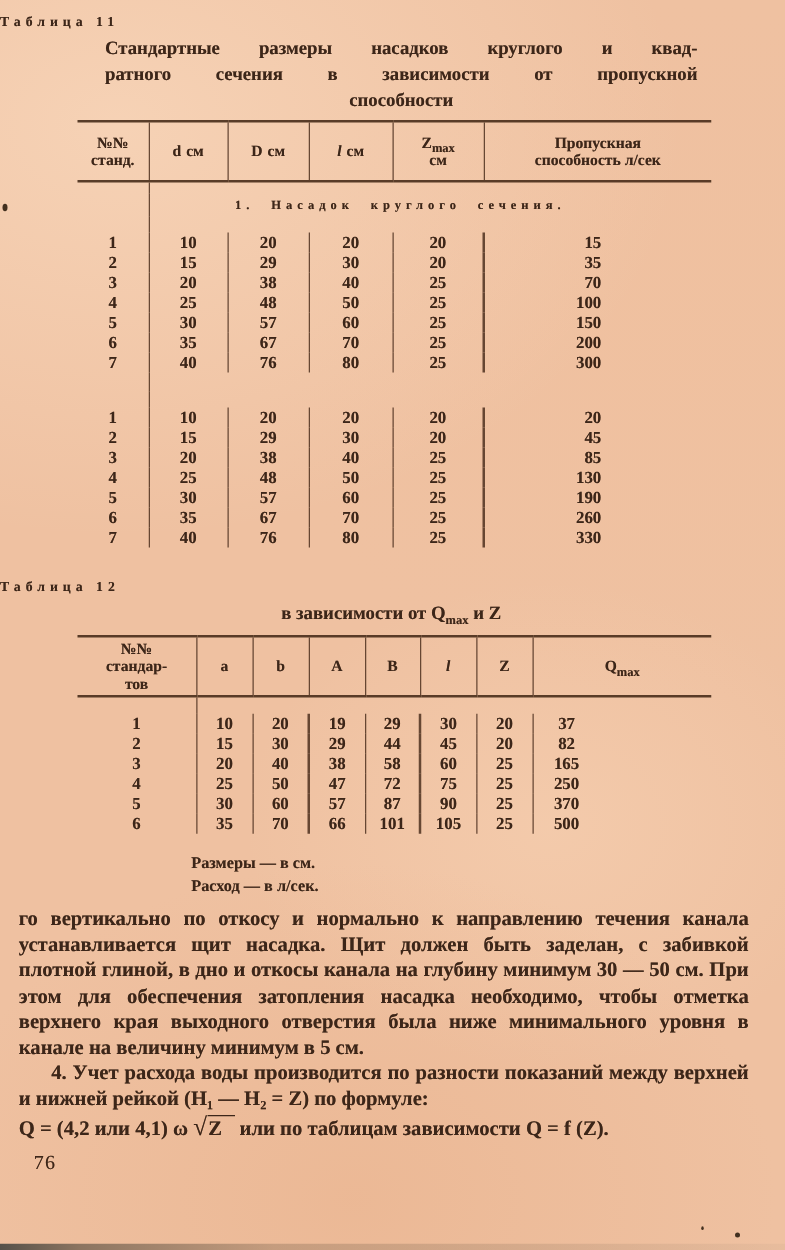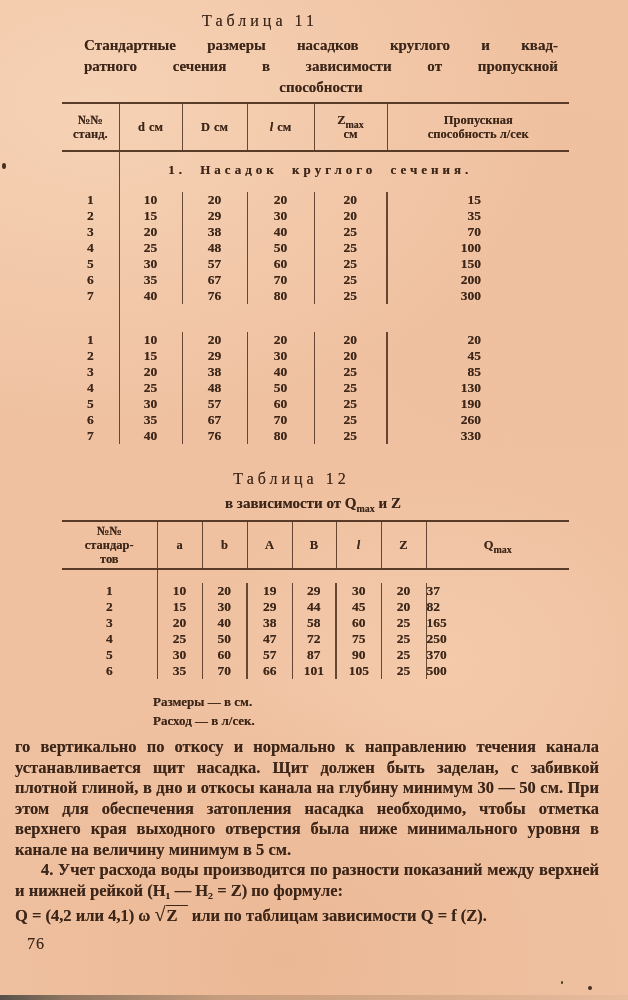--- a/index.html
+++ b/index.html
@@ -8,21 +8,21 @@
     font-family:"Liberation Serif","DejaVu Serif",serif;
     color:#3c2619;
     background:
       radial-gradient(120% 55% at 15% 10%, rgba(252,224,198,.55), rgba(252,224,198,0) 60%),
       radial-gradient(80% 40% at 88% 28%, rgba(240,192,158,.45), rgba(240,192,158,0) 70%),
       radial-gradient(90% 45% at 45% 96%, rgba(232,176,138,.5), rgba(232,176,138,0) 60%),
       radial-gradient(60% 30% at 70% 66%, rgba(250,216,186,.4), rgba(250,216,186,0) 65%),
       #efc1a1;
     text-shadow:0 0 .5px rgba(60,32,16,.55);
   }
-  .t-label{ text-align:center; font-size:16px; font-weight:400; letter-spacing:4px; }
+  .t-label{ text-align:left; font-size:11px; font-weight:700; letter-spacing:4px; }
   .t-label-11{ padding-right:108px; margin-top:12px; }
   .t-label-12{ padding-right:45px; margin-top:26px; }
   .t-caption{ width:474px; margin:5px 0 0 84px; font-size:15px; font-weight:700; line-height:21px; }
   .t-caption-12{ width:510px; margin-left:58px; }
   .cap-just{ text-align:justify; text-align-last:justify; }
   .cap-center{ text-align:center; }
   sub{ font-size:10px; line-height:0; }
   
   table.tbl{ border-collapse:collapse; table-layout:fixed; width:507px; margin-left:62px; }
   .tbl11{ margin-top:4px; }
@@ -31,28 +31,28 @@
            font-size:13.5px; font-weight:700; line-height:16px; }
   .tbl tr > td + td{ border-left:1.4px solid rgba(78,48,30,.85); }
   tr.hdr > td{ border-top:2px solid rgba(72,44,26,.9); border-bottom:2px solid rgba(72,44,26,.9);
                height:46px; font-size:12.5px; line-height:14px; }
   .hl{ display:block; }
   .unit{ margin-left:4px; }
   .it{ font-style:italic; }
   .hq{ display:inline-block; width:108px; }
   tr.sp1 td{ height:9px; border-top:0; }
   tr.sec td{ height:18px; }
-  .sec-t{ display:inline-block; font-size:13px; font-weight:700; letter-spacing:4px; word-spacing:7px; padding-right:48px; }
+  .sec-t{ display:inline-block; font-size:10px; font-weight:700; letter-spacing:4px; word-spacing:7px; padding-right:48px; }
   tr.sp2 td{ height:13px; }
   tr.sp3 td{ height:15px; }
   tr.r td{ height:16px; }
   .tbl11 tr.r > td:nth-child(6){ border-left-width:2.4px; text-align:right; padding-right:88px; }
   .tbl12 tr.r > td:nth-child(4),
   .tbl12 tr.r > td:nth-child(6){ border-left-width:2.2px; }
-  .tbl12 tr.r > td:nth-child(8){ text-align:left; padding-right:89px; }
+  .tbl12 tr.r > td:nth-child(8){ text-align:center; padding-right:89px; }
   
   .notes{ margin:13px 0 0 153px; font-size:13px; font-weight:700; line-height:19px; }
   
   .bodytext{ margin:7px 29px 0 15px; font-size:16.5px; font-weight:700; }
   .bodytext p{ margin:0; line-height:20.5px; text-align:justify; }
   .p-indent{ text-indent:26px; }
   .formula{ line-height:23px; margin-top:2px; }
   .sqrt{ font-size:20px; font-weight:400; }
   .rad-arg{ border-top:1.6px solid currentColor; padding:0 10px 0 1px; }
   .page-num{ margin:8px 0 0 12px; font-size:16px; font-weight:400; letter-spacing:1px; }

